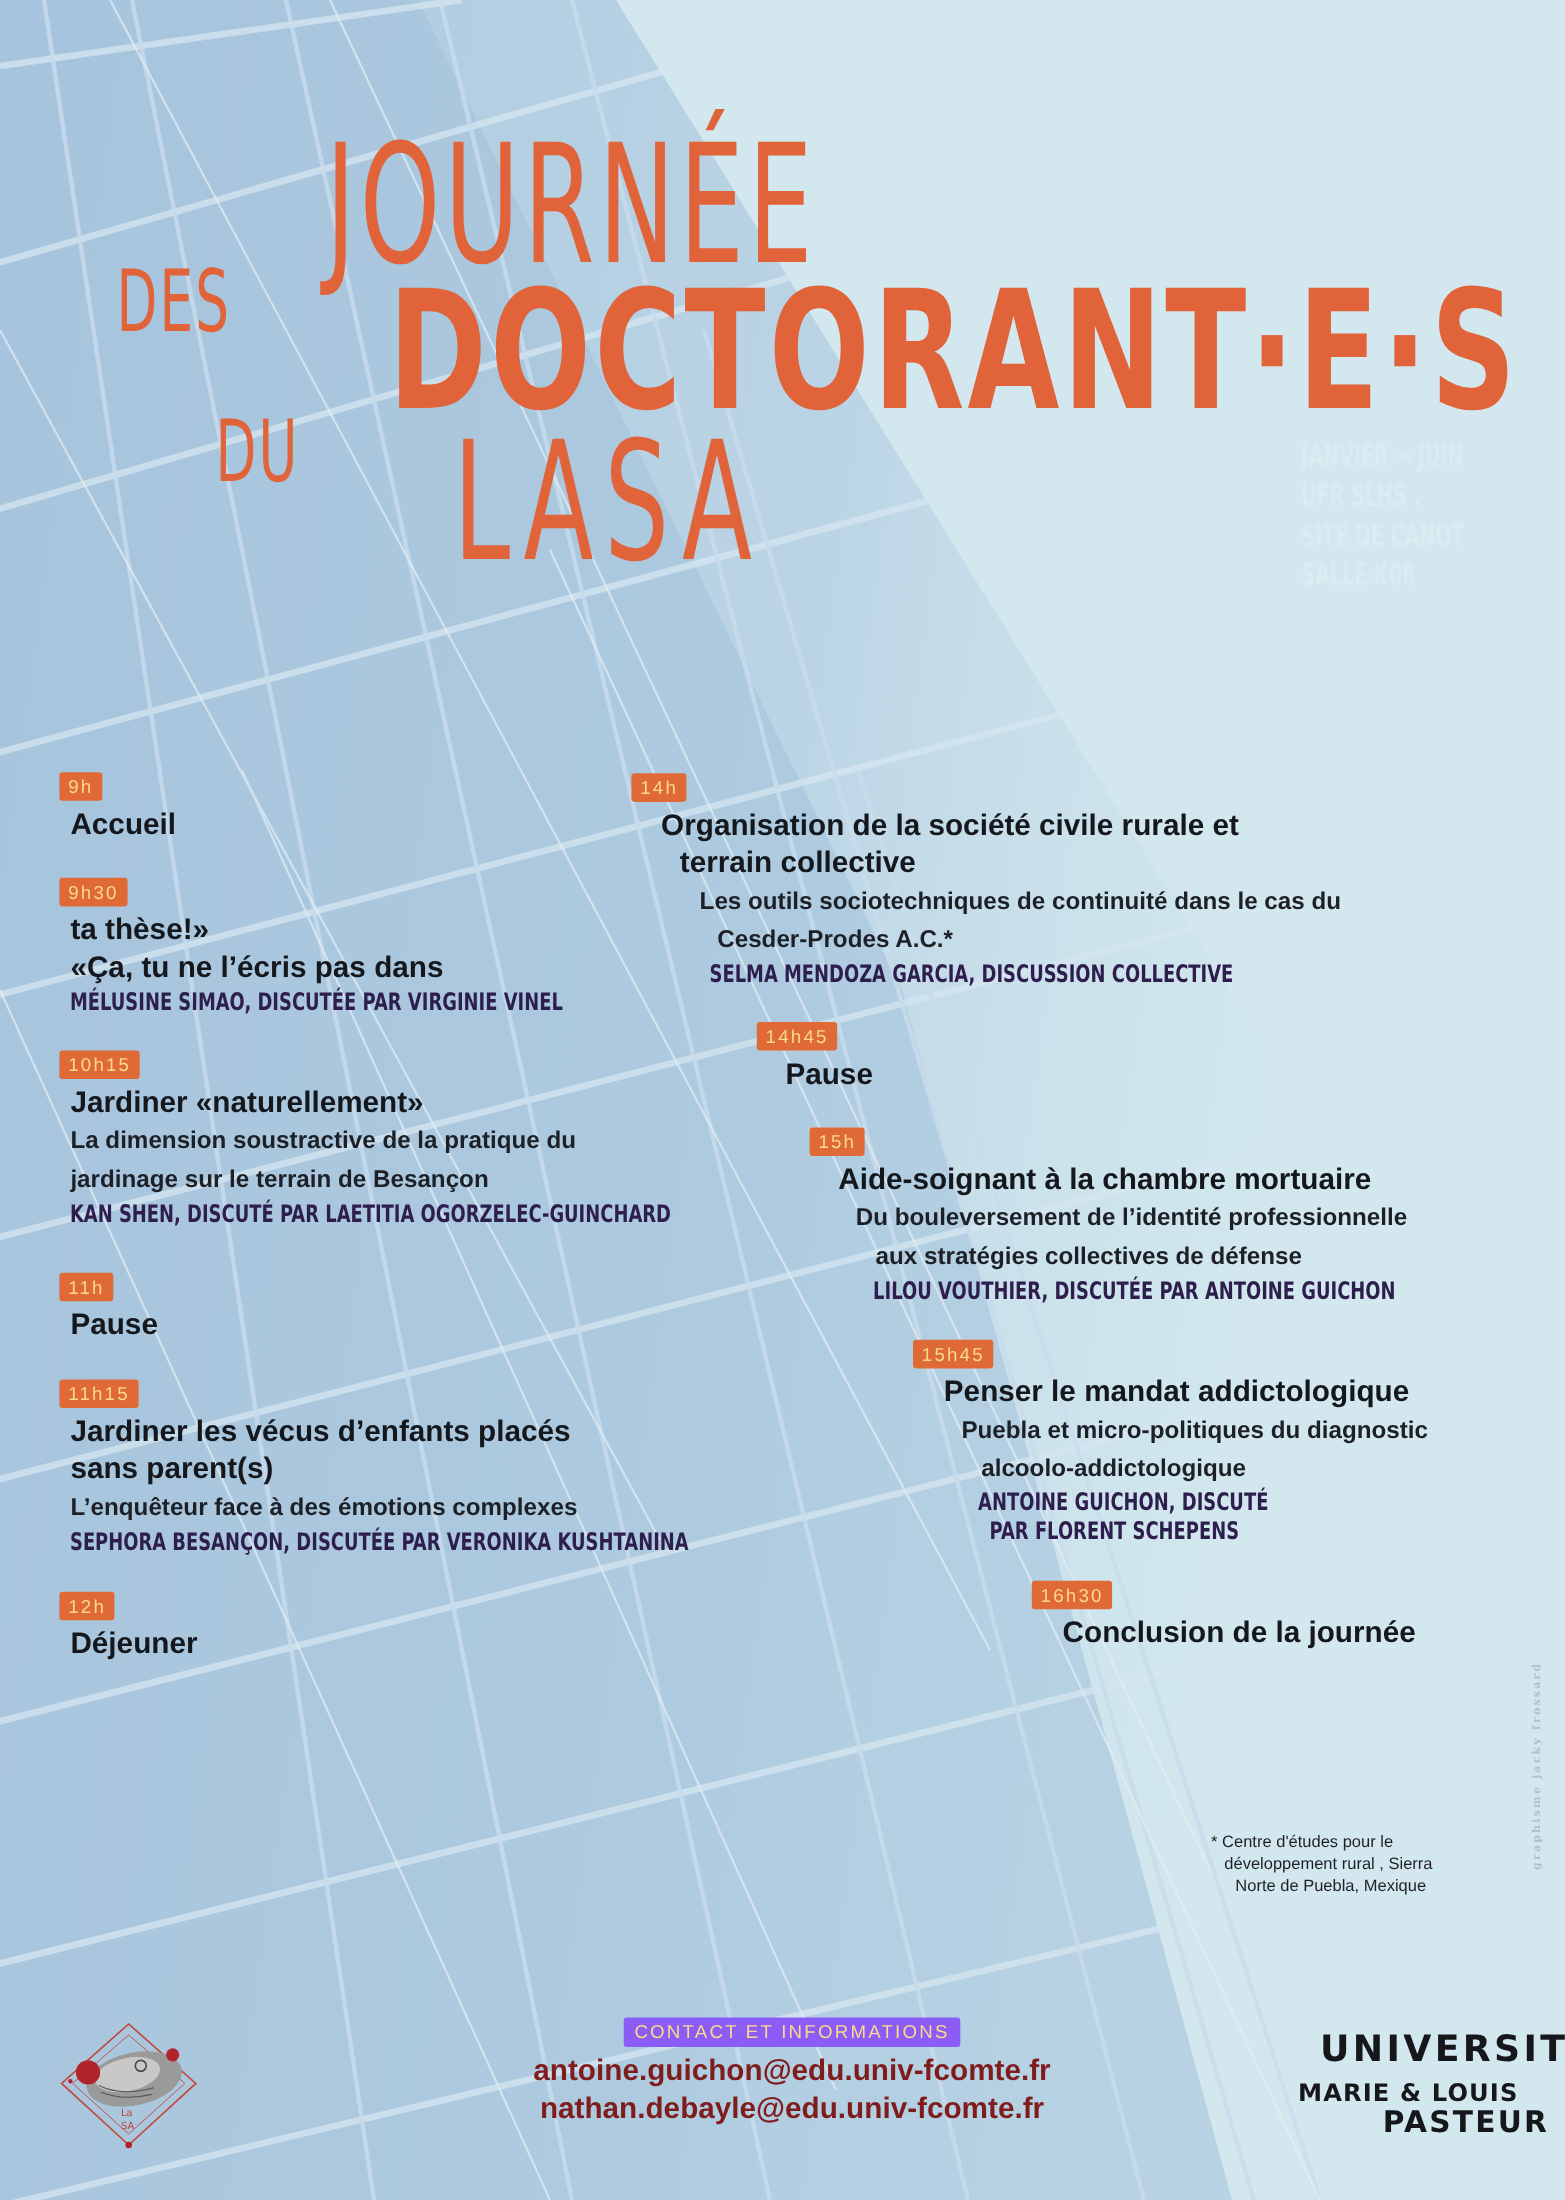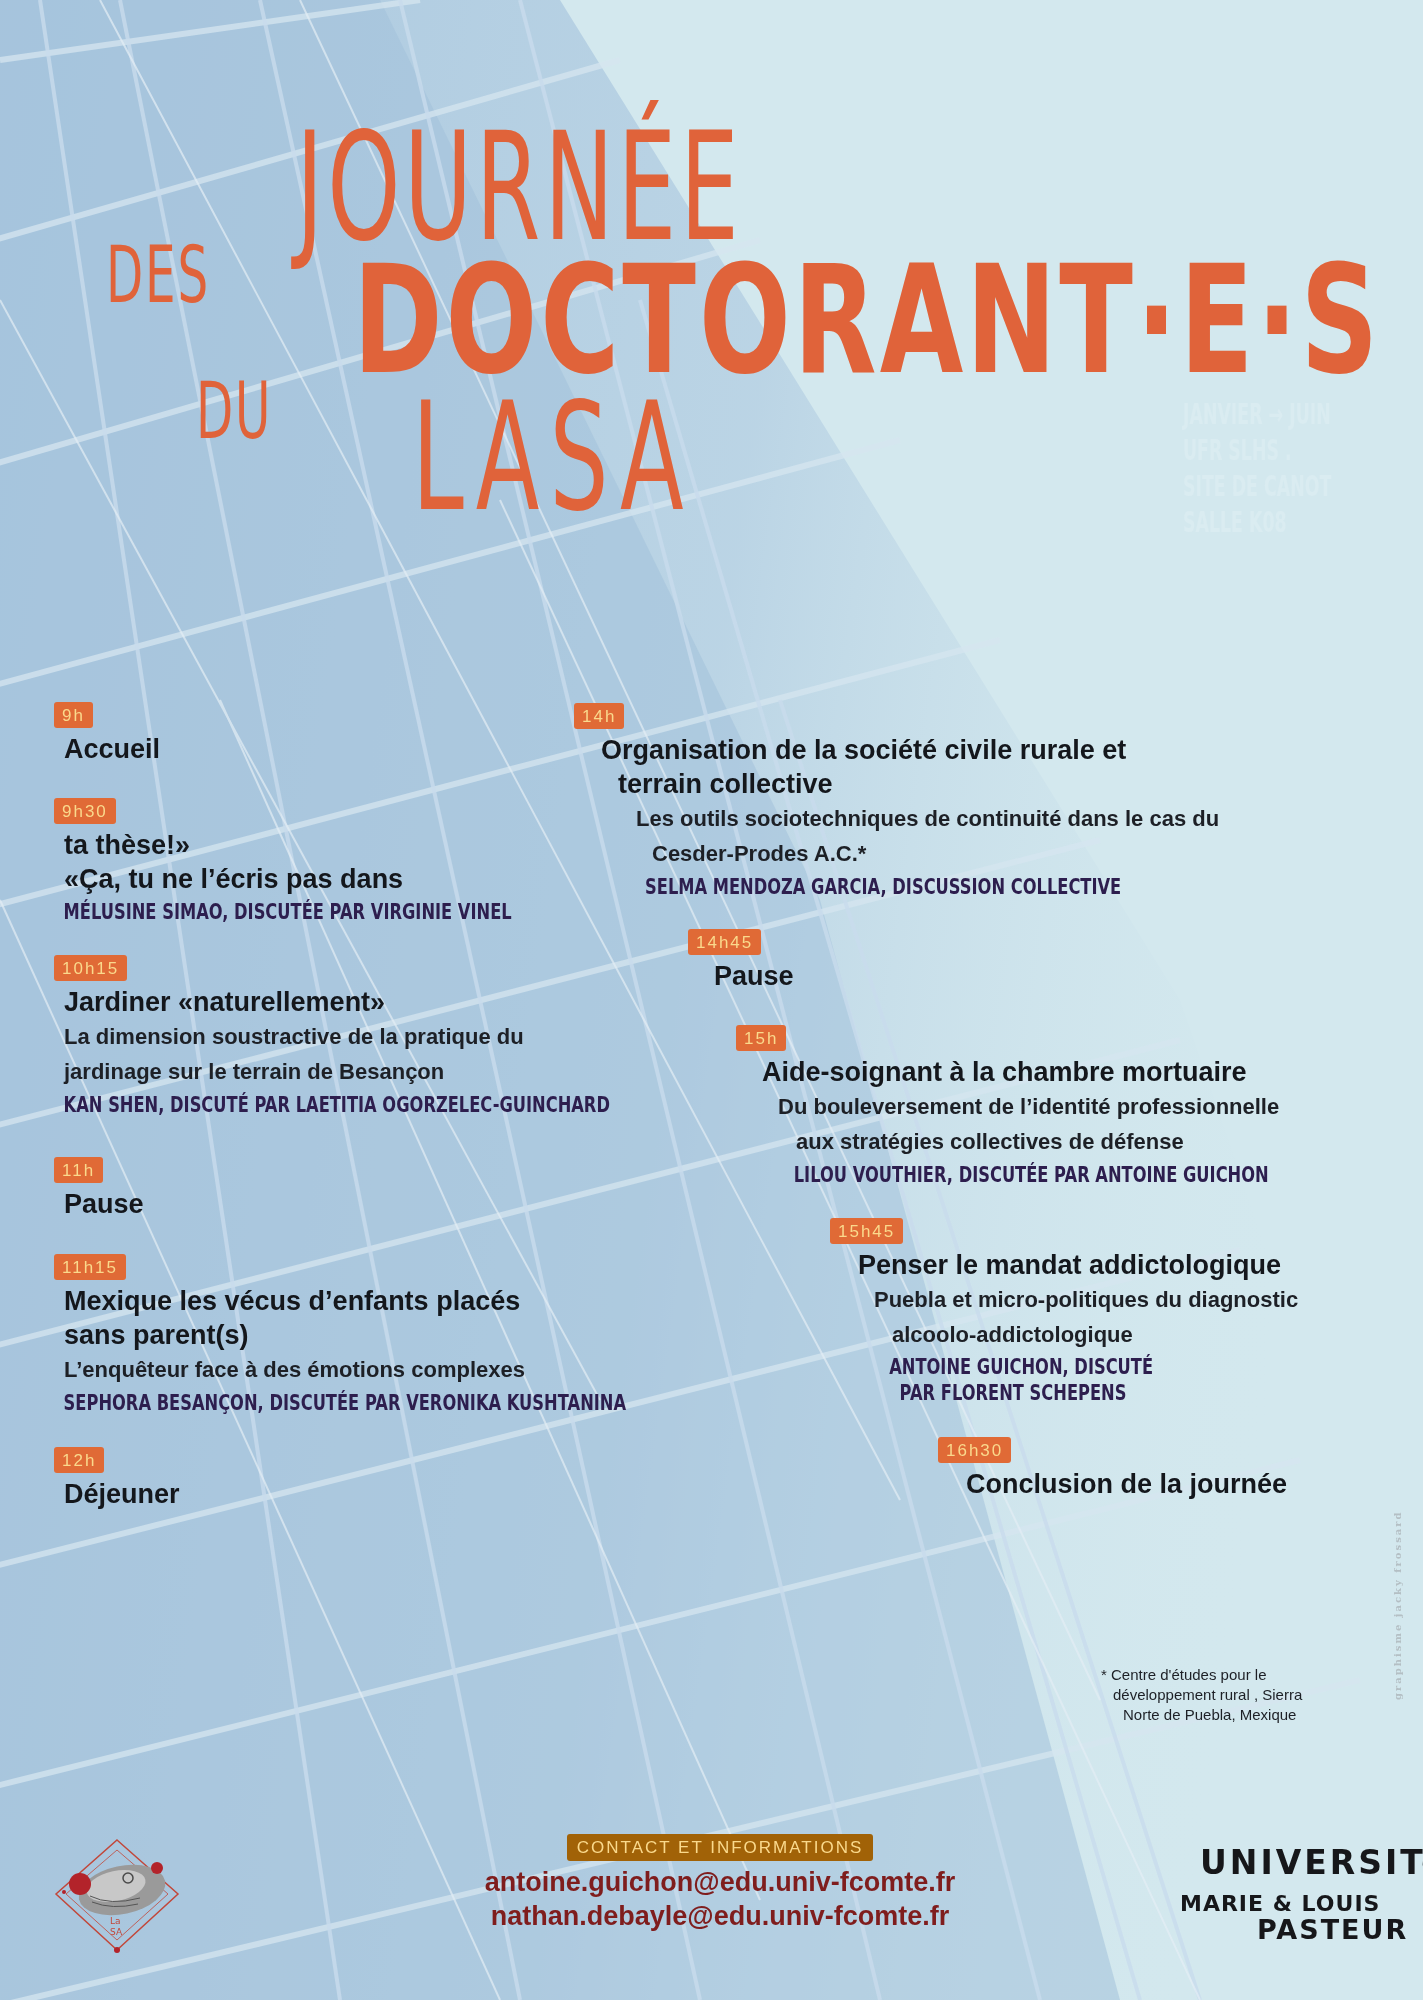--- a/index.html
+++ b/index.html
@@ -83,21 +83,21 @@
   .credit {
     position: absolute; left: 1392px; top: 1700px; z-index: 3;
     transform: rotate(-90deg); transform-origin: left top;
     font-family: "DejaVu Serif", serif; font-weight: 700; font-size: 10px;
     letter-spacing: 2px; color: #b4bfc4; white-space: nowrap;
   }
 
   
   .contact { position: absolute; left: 420px; top: 1834px; width: 600px; text-align: center; z-index: 3; }
   .contact-badge {
-    display: inline-block; background: #a16207; color: #fad98c;
+    display: inline-block; background: #8b5cf6; color: #fad98c;
     font-family: "Liberation Sans", sans-serif; font-size: 17px; letter-spacing: 2px;
     padding: 4px 10px 3px 10px; border-radius: 3px;
   }
   .contact-email {
     display: block; font-family: Liberation Sans, sans-serif; font-weight: 700;
     font-size: 27px; line-height: 34px; color: #7f1d1d; text-decoration: none;
   }
   .contact-email:first-of-type { margin-top: 4px; }
 
   
@@ -198,21 +198,21 @@
   </div>
 
   <div class="item" style="left:54px; top:1157px;">
     <span class="badge">11h</span>
     <div class="item-title" style="padding-left:10px">Pause</div>
   </div>
 
   <div class="item" style="left:54px; top:1254px;">
     <span class="badge">11h15</span>
     <div class="item-title" style="padding-left:10px">
-      <div>Mexique les vécus d’enfants placés</div>
+      <div>Jardiner les vécus d’enfants placés</div>
       <div>sans parent(s)</div>
     </div>
     <div class="item-sub" style="padding-left:10px">L’enquêteur face à des émotions complexes</div>
     <div class="item-speaker" style="padding-left:13px">SEPHORA BESANÇON, DISCUTÉE PAR VERONIKA KUSHTANINA</div>
   </div>
 
   <div class="item" style="left:54px; top:1447px;">
     <span class="badge">12h</span>
     <div class="item-title" style="padding-left:10px">Déjeuner</div>
   </div>

